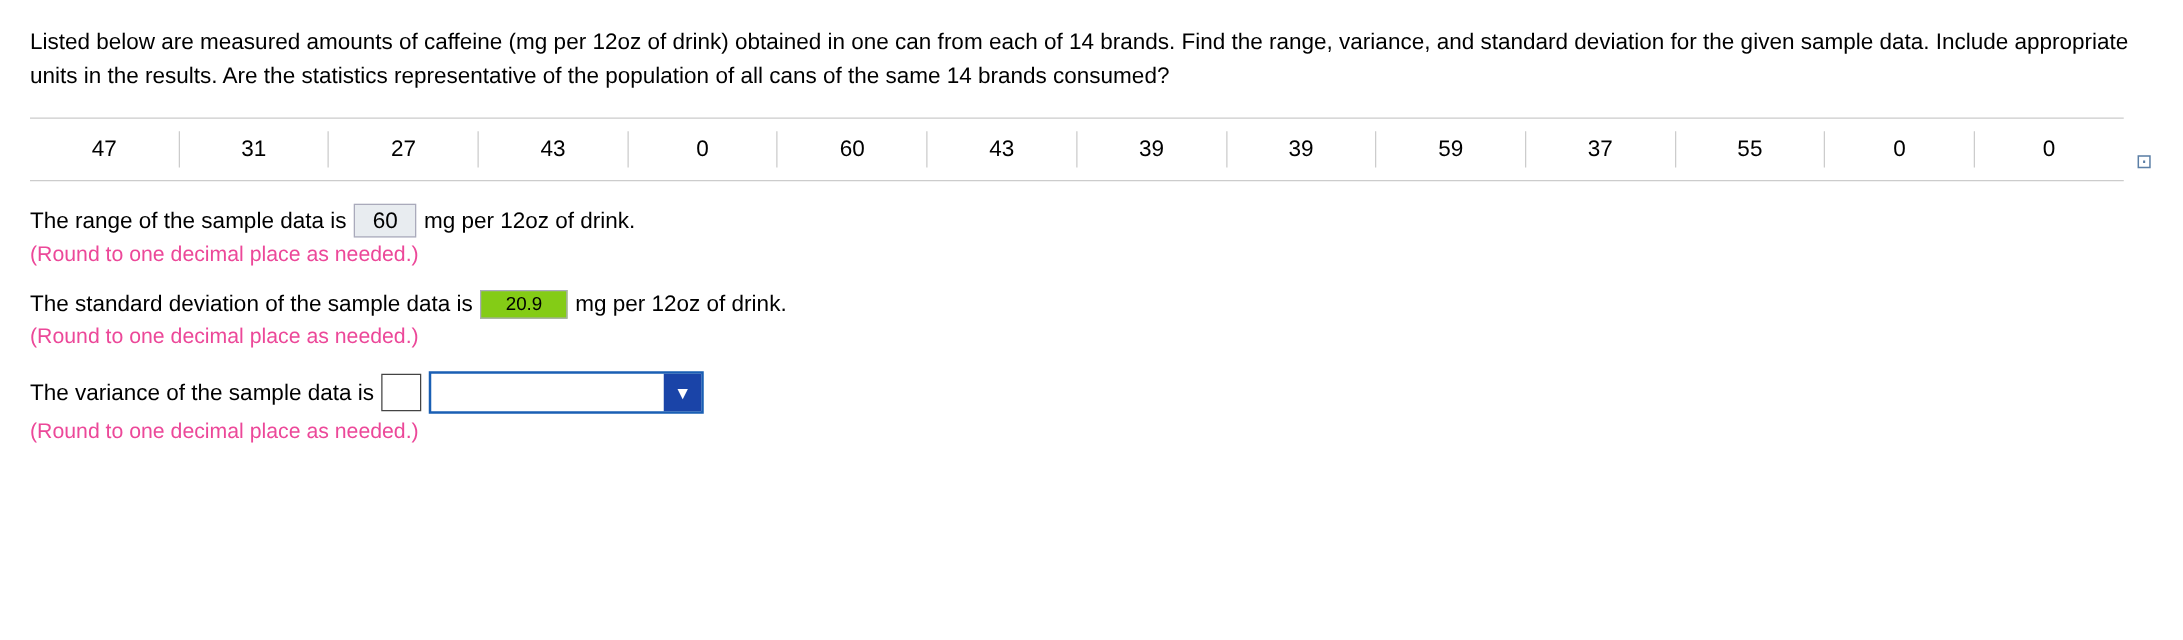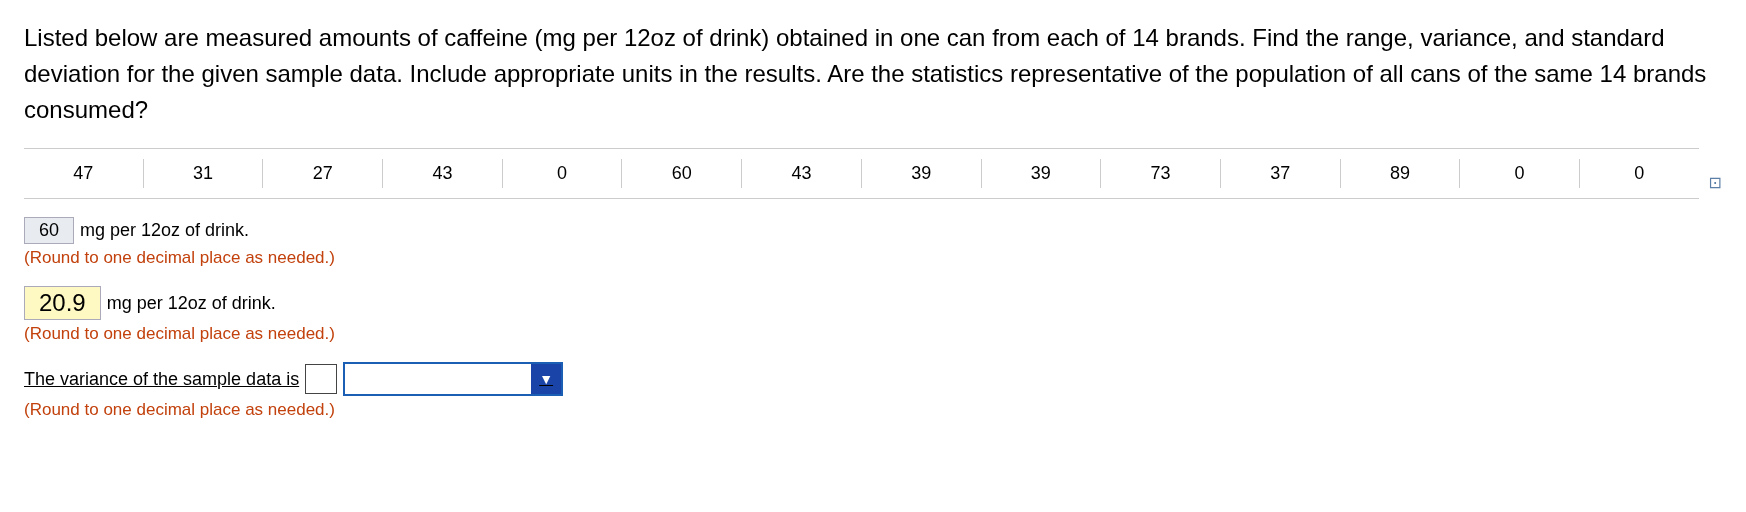--- a/index.html
+++ b/index.html
@@ -12,21 +12,21 @@
       font-family: Arial, sans-serif;
       font-size: 18px;
       color: #000;
       background: #fff;
       padding: 20px 24px;
       width: 1746px;
       min-height: 512px;
     }
 
     .question-text {
-      font-size: 24px;
+      font-size: 18px;
       line-height: 1.5;
       margin-bottom: 20px;
       max-width: 1700px;
     }
 
     .data-row {
       display: flex;
       align-items: center;
       gap: 0;
       border-top: 1px solid #ccc;
@@ -72,42 +72,41 @@
       background: #e8ecf0;
       border: 1px solid #aab;
       padding: 2px 10px;
       font-size: 18px;
       min-width: 50px;
       text-align: center;
     }
 
     .answer-box-wide {
       display: inline-block;
-      background: #fef9c3;
+      background: #84cc16;
       border: 1px solid #aab;
       padding: 2px 14px;
-      font-size: 24px;
+      font-size: 15px;
       min-width: 70px;
       text-align: center;
     }
 
     .hint-text {
-      color: #c2410c;
+      color: #ec4899;
       font-size: 17px;
       margin-top: 2px;
       margin-left: 0;
     }
 
     .variance-line {
       font-size: 18px;
       display: flex;
       align-items: center;
       gap: 6px;
       margin-bottom: 4px;
-      text-decoration: underline;
     }
 
     .variance-input-box {
       display: inline-block;
       border: 1px solid #444;
       width: 32px;
       height: 30px;
       vertical-align: middle;
     }
 
@@ -157,39 +156,41 @@
     <div class="data-row data-values-wrapper">
       <span class="data-value">47</span>
       <span class="data-value">31</span>
       <span class="data-value">27</span>
       <span class="data-value">43</span>
       <span class="data-value">0</span>
       <span class="data-value">60</span>
       <span class="data-value">43</span>
       <span class="data-value">39</span>
       <span class="data-value">39</span>
-      <span class="data-value">73</span>
+      <span class="data-value">59</span>
       <span class="data-value">37</span>
-      <span class="data-value">89</span>
+      <span class="data-value">55</span>
       <span class="data-value">0</span>
       <span class="data-value">0</span>
     </div>
     <span class="copy-icon">⊡</span>
   </div>
 
   <div class="answer-section">
     <div class="answer-line">
+      <span>The range of the sample data is</span>
       <span class="answer-box">60</span>
       <span>mg per 12oz of drink.</span>
     </div>
     <div class="hint-text">(Round to one decimal place as needed.)</div>
   </div>
 
   <div class="answer-section">
     <div class="answer-line">
+      <span>The standard deviation of the sample data is</span>
       <span class="answer-box-wide">20.9</span>
       <span>mg per 12oz of drink.</span>
     </div>
     <div class="hint-text">(Round to one decimal place as needed.)</div>
   </div>
 
   <div class="answer-section">
     <div class="variance-line">
       <span>The variance of the sample data is</span>
       <div class="variance-input-box"></div>

